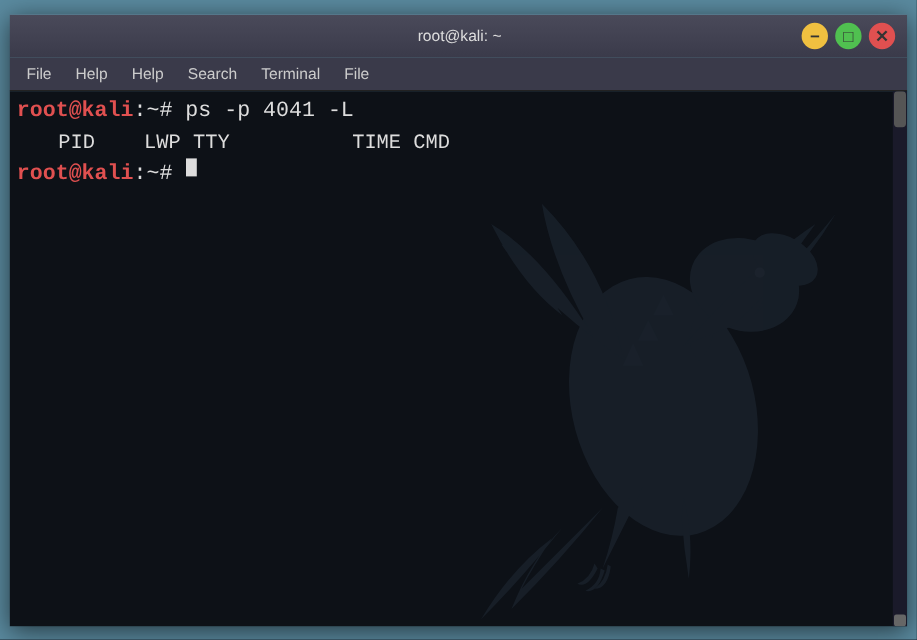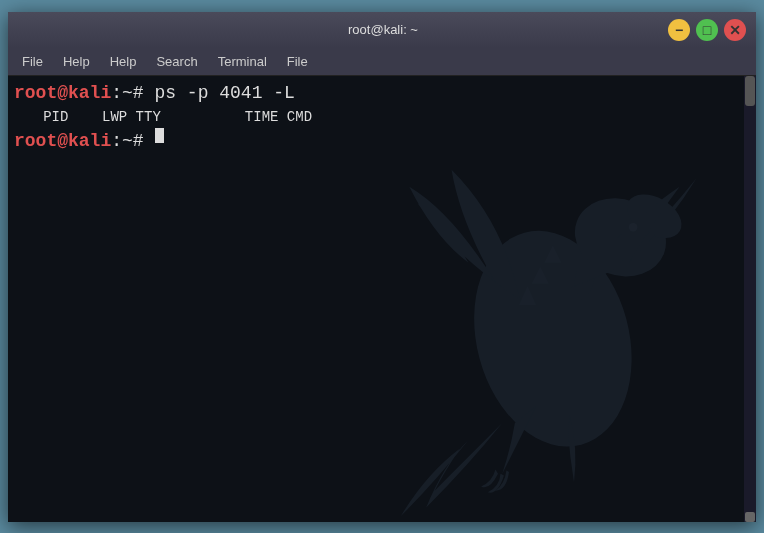--- a/index.html
+++ b/index.html
@@ -128,21 +128,21 @@
     .prompt-symbol {
       color: #ddd;
     }
 
     .cmd-text {
       color: #ddd;
     }
 
     .output-line {
       color: #ddd;
-      font-size: 14px;
+      font-size: 17px;
       line-height: 1.5;
       white-space: pre;
       padding-left: 4px;
     }
 
     .cursor {
       display: inline-block;
       width: 9px;
       height: 15px;
       background: #ddd;

